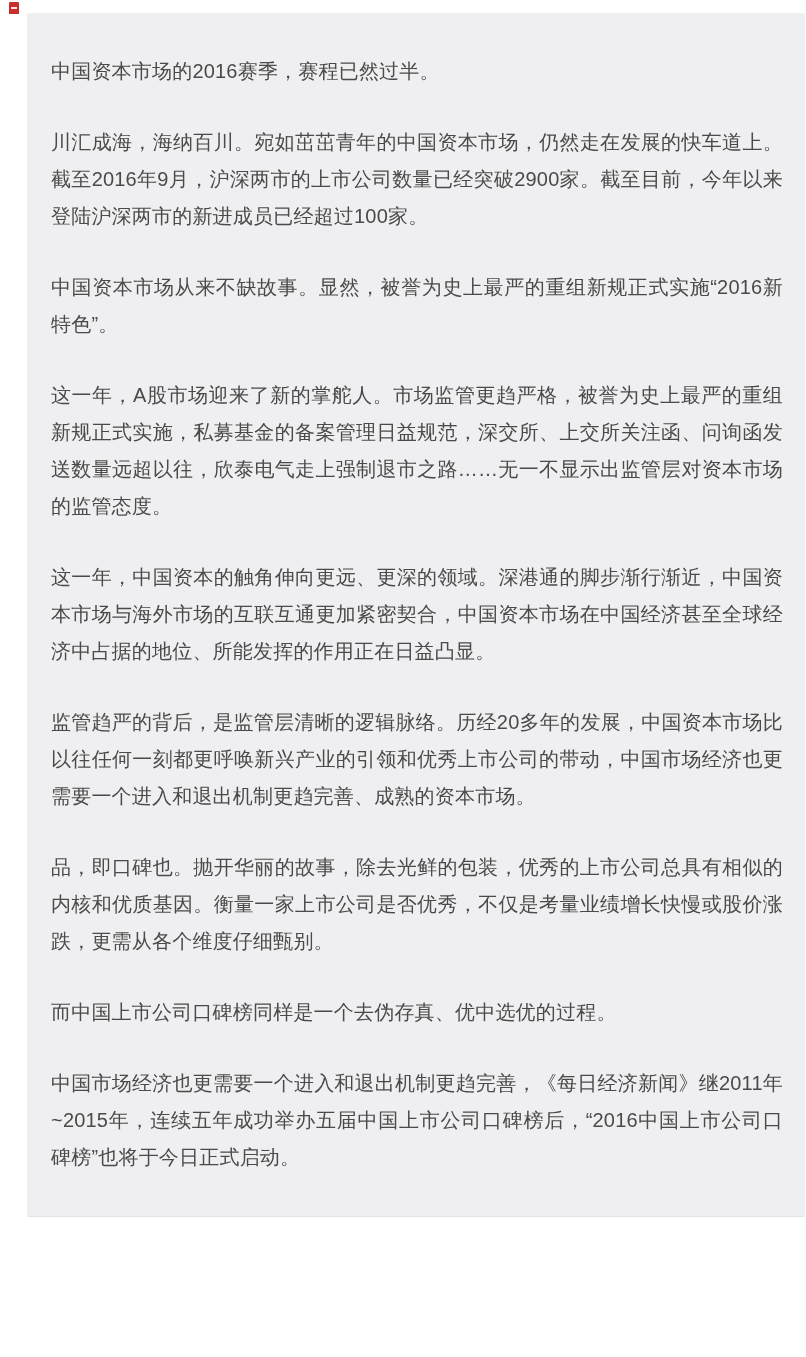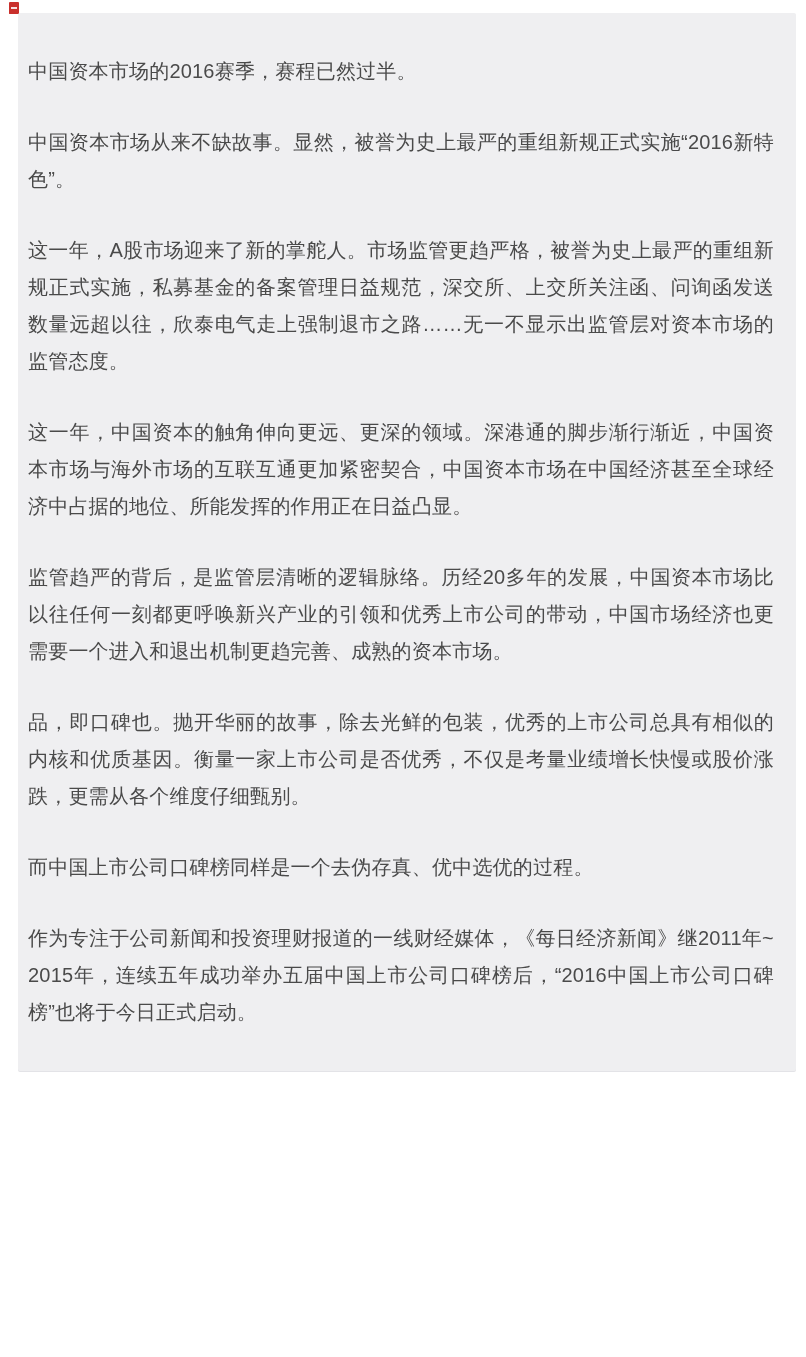--- a/index.html
+++ b/index.html
@@ -33,25 +33,25 @@
     position: absolute;
     left: 2px;
     top: 5px;
     width: 6px;
     height: 2px;
     background: #ffffff;
     opacity: 0.85;
   }
   .article-card {
     position: absolute;
-    left: 18px;
+    left: 27px;
     top: 13px;
     width: 778px;
     box-sizing: border-box;
-    padding: 40px 22px 40px 10px;
+    padding: 40px 22px 40px 24px;
     background: #efeff1;
     border-radius: 2px;
     box-shadow: 0 1px 0 #e3e3e7;
   }
   .article-card p {
     margin: 0 0 34px 0;
     font-size: 20px;
     line-height: 37px;
     color: #4a4a4a;
     text-align: justify;
@@ -65,22 +65,23 @@
 </style>
 </head>
 <body>
 
 <div class="page">
 
   <div class="corner-mark"></div>
 
   <div class="article-card">
     <p>中国资本市场的2016赛季，赛程已然过半。</p>
+    <p>川汇成海，海纳百川。宛如茁茁青年的中国资本市场，仍然走在发展的快车道上。截至2016年9月，沪深两市的上市公司数量已经突破2900家。截至目前，今年以来登陆沪深两市的新进成员已经超过100家。</p>
     <p>中国资本市场从来不缺故事。显然，被誉为史上最严的重组新规正式实施“2016新特色”。</p>
     <p>这一年，A股市场迎来了新的掌舵人。市场监管更趋严格，被誉为史上最严的重组新规正式实施，私募基金的备案管理日益规范，深交所、上交所关注函、问询函发送数量远超以往，欣泰电气走上强制退市之路……无一不显示出监管层对资本市场的监管态度。</p>
     <p>这一年，中国资本的触角伸向更远、更深的领域。深港通的脚步渐行渐近，中国资本市场与海外市场的互联互通更加紧密契合，中国资本市场在中国经济甚至全球经济中占据的地位、所能发挥的作用正在日益凸显。</p>
     <p>监管趋严的背后，是监管层清晰的逻辑脉络。历经20多年的发展，中国资本市场比以往任何一刻都更呼唤新兴产业的引领和优秀上市公司的带动，中国市场经济也更需要一个进入和退出机制更趋完善、成熟的资本市场。</p>
     <p>品，即口碑也。抛开华丽的故事，除去光鲜的包装，优秀的上市公司总具有相似的内核和优质基因。衡量一家上市公司是否优秀，不仅是考量业绩增长快慢或股价涨跌，更需从各个维度仔细甄别。</p>
     <p>而中国上市公司口碑榜同样是一个去伪存真、优中选优的过程。</p>
-    <p>作为专注于公司新闻和投资理财报道的一线财经媒体，《每日经济新闻》继2011年~2015年，连续五年成功举办五届中国上市公司口碑榜后，“2016中国上市公司口碑榜”也将于今日正式启动。</p>
+    <p>中国市场经济也更需要一个进入和退出机制更趋完善，《每日经济新闻》继2011年~2015年，连续五年成功举办五届中国上市公司口碑榜后，“2016中国上市公司口碑榜”也将于今日正式启动。</p>
   </div>
 
 </div>
 
 </body></html>

